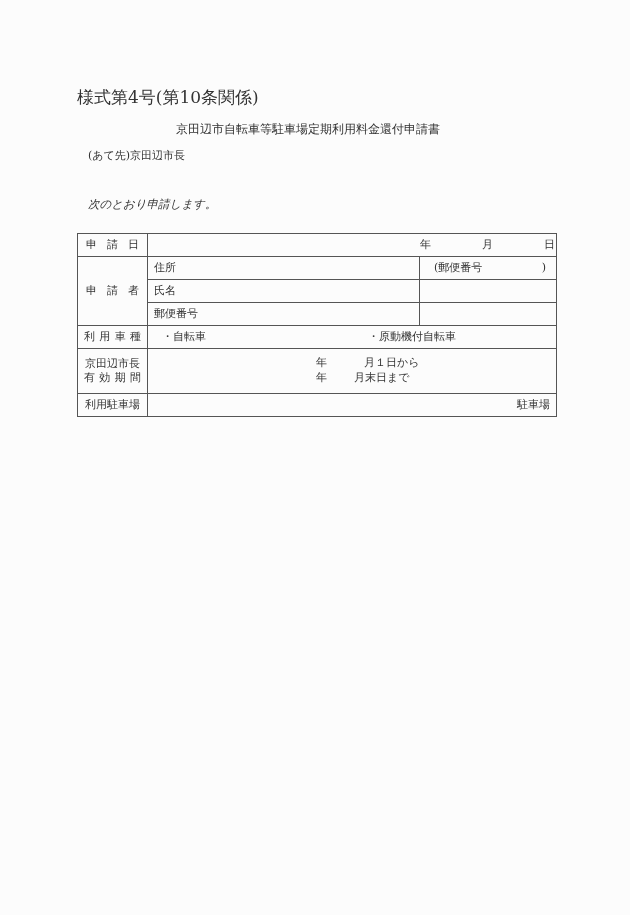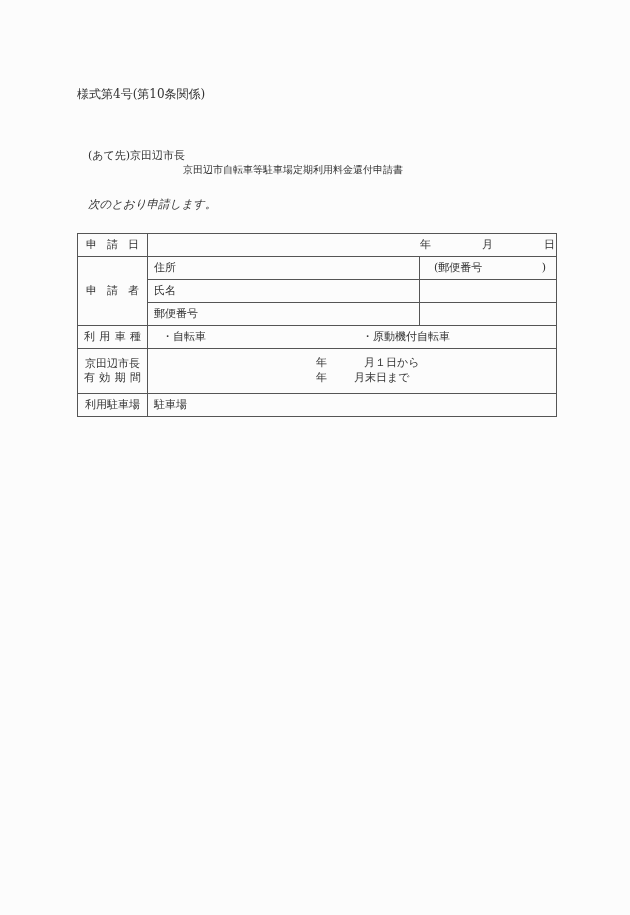--- a/index.html
+++ b/index.html
@@ -2,22 +2,22 @@
 <html><head>
 <meta charset="utf-8">
 <style>
   html, body { margin:0; padding:0; }
   body {
     width:630px; height:915px; background:#fcfcfc; position:relative;
     font-family: "DejaVu Serif", "Liberation Serif", serif;
     color:#333; overflow:hidden;
   }
   .abs { position:absolute; white-space:nowrap; }
-  .form-number { left:77px; top:86px; font-size:12px; }
-  .doc-title { left:183px; top:121px; font-size:10px;margin-top:42px; }
+  .form-number { left:77px; top:86px; font-size:17px; }
+  .doc-title { left:176px; top:121px; font-size:12px; }
   .addressee { left:88px; top:148px; font-size:11px; }
   .intro { left:88px; top:197px; font-size:11.5px;font-style:italic; }
 
   table.app {
     position:absolute; left:77px; top:233px; width:479px;
     border-collapse:collapse; font-size:11px; table-layout:fixed;
   }
   table.app td {
     border:1px solid #555; padding:0 6px; height:22px; vertical-align:middle;
     line-height:14px;
@@ -95,21 +95,21 @@
       <div class="spread">
         <span>利</span>
         <span>用</span>
         <span>車</span>
         <span>種</span>
       </div>
     </td>
     <td colspan="2">
       <div class="ymd">
         <span style="left:8px">・自転車</span>
-        <span style="left:208px">・原動機付自転車</span>
+        <span style="left:214px">・原動機付自転車</span>
       </div>
     </td>
   </tr>
   <tr>
     <td class="lbl" style="height:44px">
       <div>京田辺市長</div>
       <div class="spread">
         <span>有</span>
         <span>効</span>
         <span>期</span>
@@ -120,18 +120,18 @@
       <div class="period">
         <span style="left:162px; top:0">年</span>
         <span style="left:210px; top:0">月１日から</span>
         <span style="left:162px; top:15px">年</span>
         <span style="left:200px; top:15px">月末日まで</span>
       </div>
     </td>
   </tr>
   <tr>
     <td class="lbl" style="padding:0 3px">利用駐車場</td>
-    <td colspan="2" style="text-align:left">
+    <td colspan="2" style="text-align:right">
       <span>駐車場</span>
     </td>
   </tr>
 </tbody>
   </table>
 
 </body></html>

